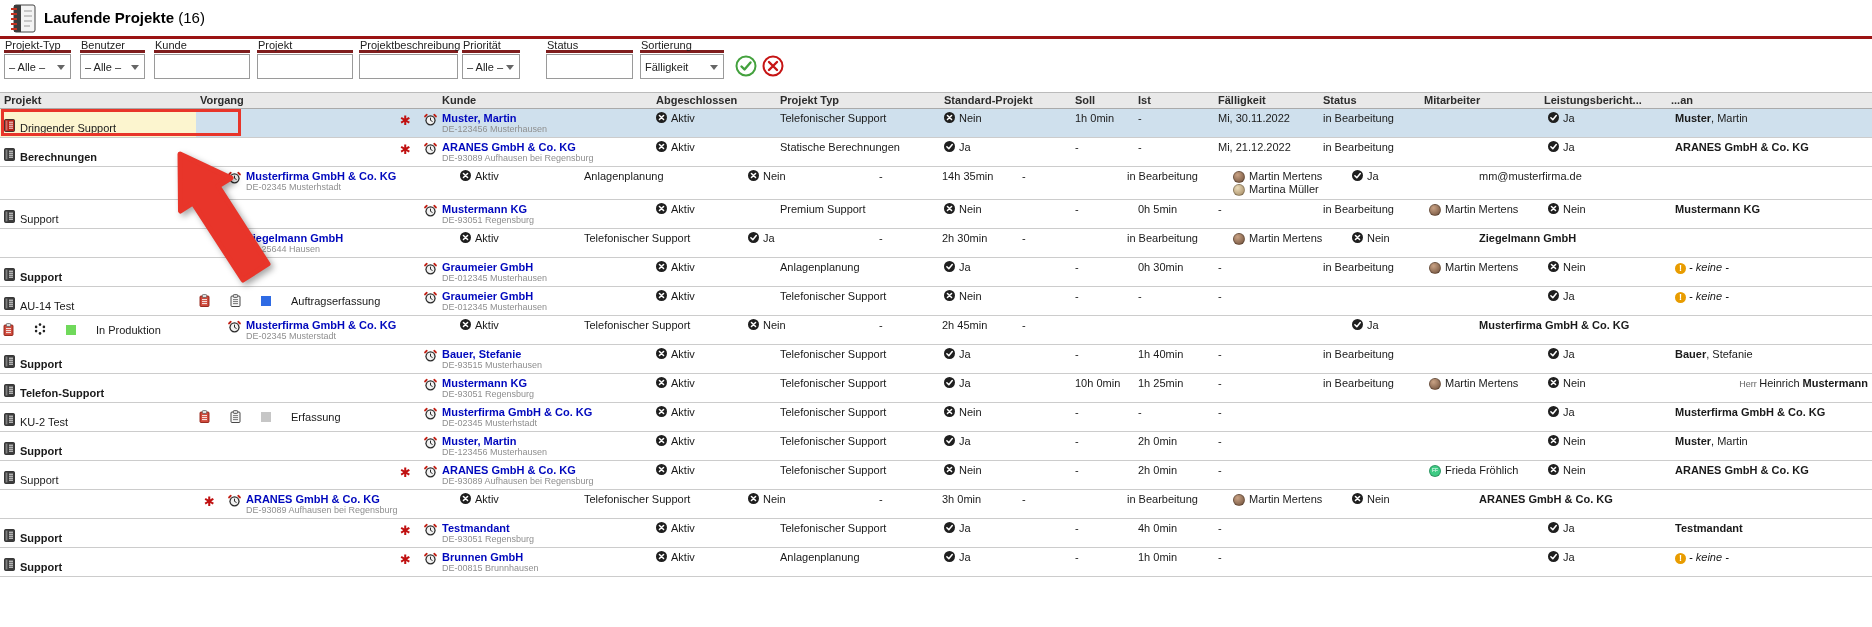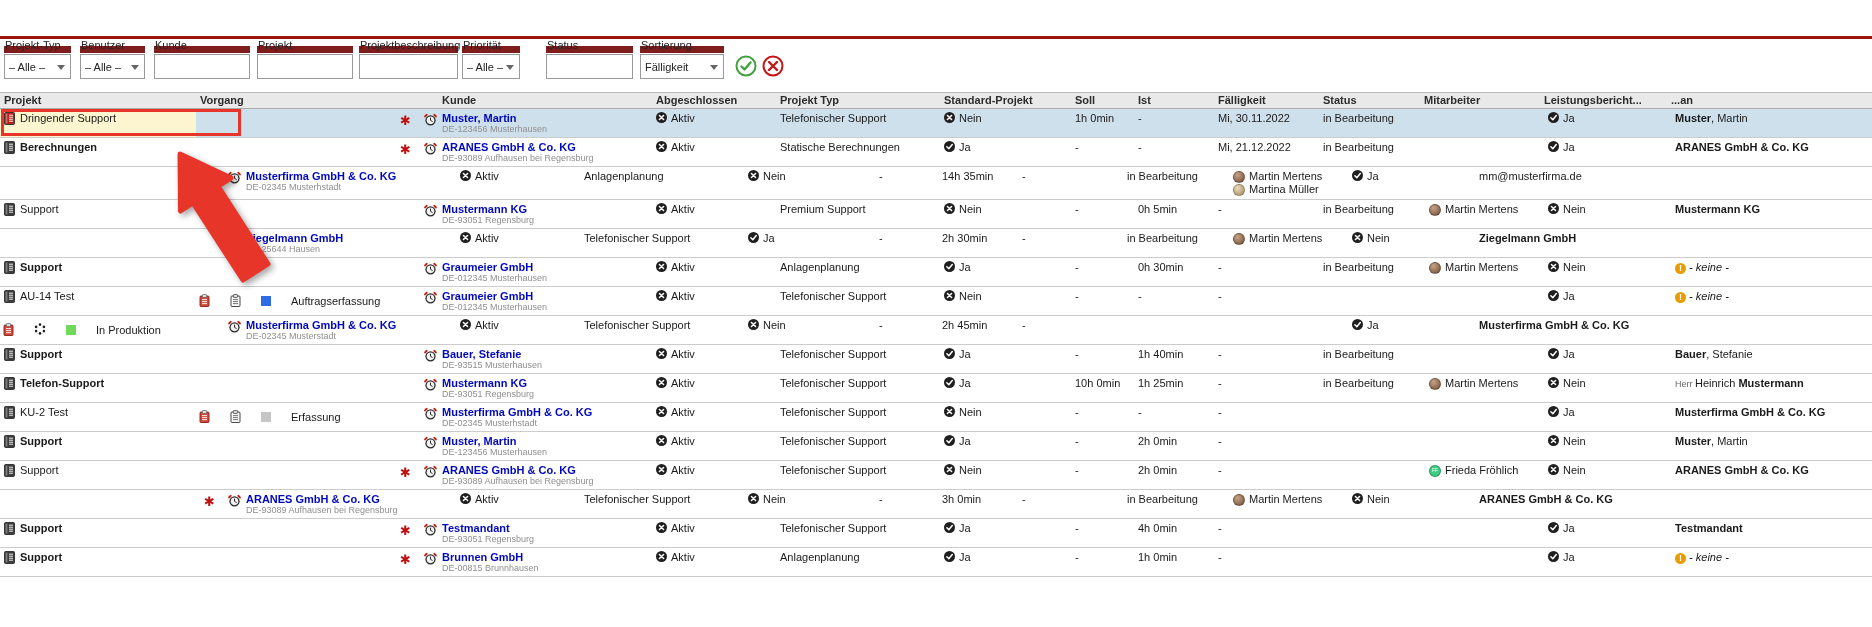--- a/index.html
+++ b/index.html
@@ -10,21 +10,21 @@
   
   .titlebar { position:absolute; left:0; top:0; width:100%; height:36px; background:#fff; }
   .app-icon { position:absolute; left:9px; top:4px; }
   .page-title { position:absolute; left:44px; top:9px; font-size:15px; font-weight:bold; color:#000; }
   .page-title .count { font-weight:normal; }
   .red-rule { position:absolute; left:0; top:36px; width:100%; height:3px; background:#9b1313; }
 
   
   .filters { position:absolute; left:0; top:39px; width:100%; height:40px; }
   .fgroup { position:absolute; top:0; }
-  .fgroup .flabel { display:block; font-size:11px; color:#222; border-bottom:7px solid #7f1d1d; padding:0 0 1px 1px; height:14px; white-space:nowrap; }
+  .fgroup .flabel { display:block; font-size:11px; color:#222; border-bottom:3px solid #7f1d1d; padding:0 0 1px 1px; height:14px; white-space:nowrap; }
   .fgroup .fctrl { margin-top:1px; height:25px; width:100%; border:1px solid #9a9a9a; background:#fff;
      font-size:11px; color:#222; display:flex; align-items:center; padding:0 4px; position:relative; }
   .fgroup .fctrl.select .caret { position:absolute; right:5px; top:10px; width:0; height:0;
      border-left:4px solid transparent; border-right:4px solid transparent; border-top:5px solid #666; }
   .f-ptyp  { left:4px;   width:67px; }
   .f-ben   { left:80px;  width:65px; }
   .f-kunde { left:154px; width:96px; }
   .f-proj  { left:257px; width:96px; }
   .f-besch { left:359px; width:99px; }
   .f-prio  { left:462px; width:58px; }
@@ -38,21 +38,21 @@
   .tr { display:flex; align-items:stretch; border-bottom:1px solid #ccc; min-height:25px; background:#fff; }
   .thead .tr { background:#e9e9e9; border-top:1px solid #bbb; border-bottom:1px solid #aaa; min-height:17px; }
   .th { font-weight:bold; color:#2c2c2c; padding:1px 4px; white-space:nowrap; overflow:hidden; }
   .td { padding:3px 4px; white-space:nowrap; overflow:hidden; }
   .tr.selected { background:#cfe0ed; }
   .c-projekt{width:196px}.c-vorgang{width:200px}.c-flag{width:24px}.c-kunde{width:232px}
   .c-abg{width:124px}.c-typ{width:164px}.c-std{width:131px}.c-soll{width:63px}.c-ist{width:80px}
   .c-fael{width:105px}.c-status{width:101px}.c-mit{width:120px}.c-leist{width:127px}.c-an{width:205px}
   .th.c-kunde { padding-left:22px; }
 
-  .td.c-projekt { display:flex; align-items:flex-start; gap:5px; }
+  .td.c-projekt { display:flex; align-items:flex-end; gap:5px; }
   .td.c-projekt.hl { background:#fcf5cf; }
   .p-bold { font-weight:bold; }
   .td.c-vorgang { display:flex; align-items:center; gap:20px; padding-left:3px; }
   .vg-square { width:10px; height:10px; display:inline-block; }
   .td.c-flag { color:#c01111; font-size:13px; font-weight:bold; padding-top:4px; }
   .td.c-kunde { display:flex; gap:5px; align-items:flex-start; }
   .k-name { color:#0008bd; font-weight:bold; line-height:12px; }
   .k-sub { color:#8f8f8f; font-size:9px; line-height:10px; }
   .ico-txt { display:inline-flex; align-items:center; gap:4px; }
   .mit-line { display:flex; align-items:center; gap:4px; line-height:13px; }
@@ -71,20 +71,35 @@
   .anno-rect { position:absolute; left:1px; top:109px; width:240px; height:27px;
     border:3px solid #e8352a; pointer-events:none; z-index:5; }
   .anno-arrow { position:absolute; left:170px; top:146px; z-index:6; pointer-events:none;
     filter:drop-shadow(3px 3px 3px rgba(0,0,0,.35)); }
 </style>
 </head>
 <body>
 
 <div class="app">
 
+  <div class="titlebar">
+    <span class="app-icon">
+      <svg width="27" height="29" viewBox="0 0 27 29">
+        <rect x="5" y="1" width="21" height="27" rx="2" fill="#f4f4f4" stroke="#444"></rect>
+        <rect x="5" y="1" width="7" height="27" fill="#3c3c3c"></rect>
+        <g stroke="#c23222" stroke-width="2.2">
+            <path d="M2 5h6M2 10h6M2 15h6M2 20h6M2 25h6"></path>
+          </g>
+        <path d="M15 7h8M15 12h8M15 17h8M15 22h6" stroke="#999" stroke-width="1.2"></path>
+      </svg>
+    </span>
+    <div class="page-title">
+      <span>Laufende Projekte</span> <span class="count">(16)</span>
+    </div>
+  </div>
   <div class="red-rule"></div>
 
   <div class="filters">
     <div class="fgroup f-ptyp">
       <span class="flabel">Projekt-Typ</span>
       <div class="fctrl select">
           <span>– Alle –</span>
           <span class="caret"></span>
         </div>
     </div>
@@ -684,21 +699,21 @@
               <span>Martin Mertens</span>
             </div>
           </div>
           <div class="td c-leist" style="padding-left: 8px;"><span class="ico-txt">
               <span><svg width="11" height="11" viewBox="0 0 16 16" style="vertical-align:-1px">
                   <circle cx="8" cy="8" r="8" fill="#1f1f1f"></circle>
                   <path d="M5 5l6 6M11 5l-6 6" stroke="#fff" stroke-width="2.2" stroke-linecap="round"></path>
                 </svg></span>
               <span>Nein</span>
             </span></div>
-          <div class="td c-an" style="padding-left: 8px;"><span class="an-small">Herr </span><span>Heinrich </span><span class="an-b">Mustermann</span></div>
+          <div class="td c-an" style="padding-left: 8px; text-align: right;"><span class="an-small">Herr </span><span>Heinrich </span><span class="an-b">Mustermann</span></div>
         </div>
         <div class="tr">
           <div class="td c-projekt">
             <span><svg width="11" height="13" viewBox="0 0 11 13">
                 <rect x="0.5" y="0.5" width="10" height="12" rx="1" fill="#3c3c3c" stroke="#1d1d1d" stroke-width="0.8"></rect>
                 <rect x="1.6" y="1.6" width="1.8" height="9.8" fill="rgba(255,255,255,.35)"></rect>
                 <path d="M5 3.2h4M5 5.2h4M5 7.2h4M5 9.2h4" stroke="#fff" stroke-width="0.9"></path>
               </svg></span>
             <span class="">KU-2 Test</span>
           </div>

